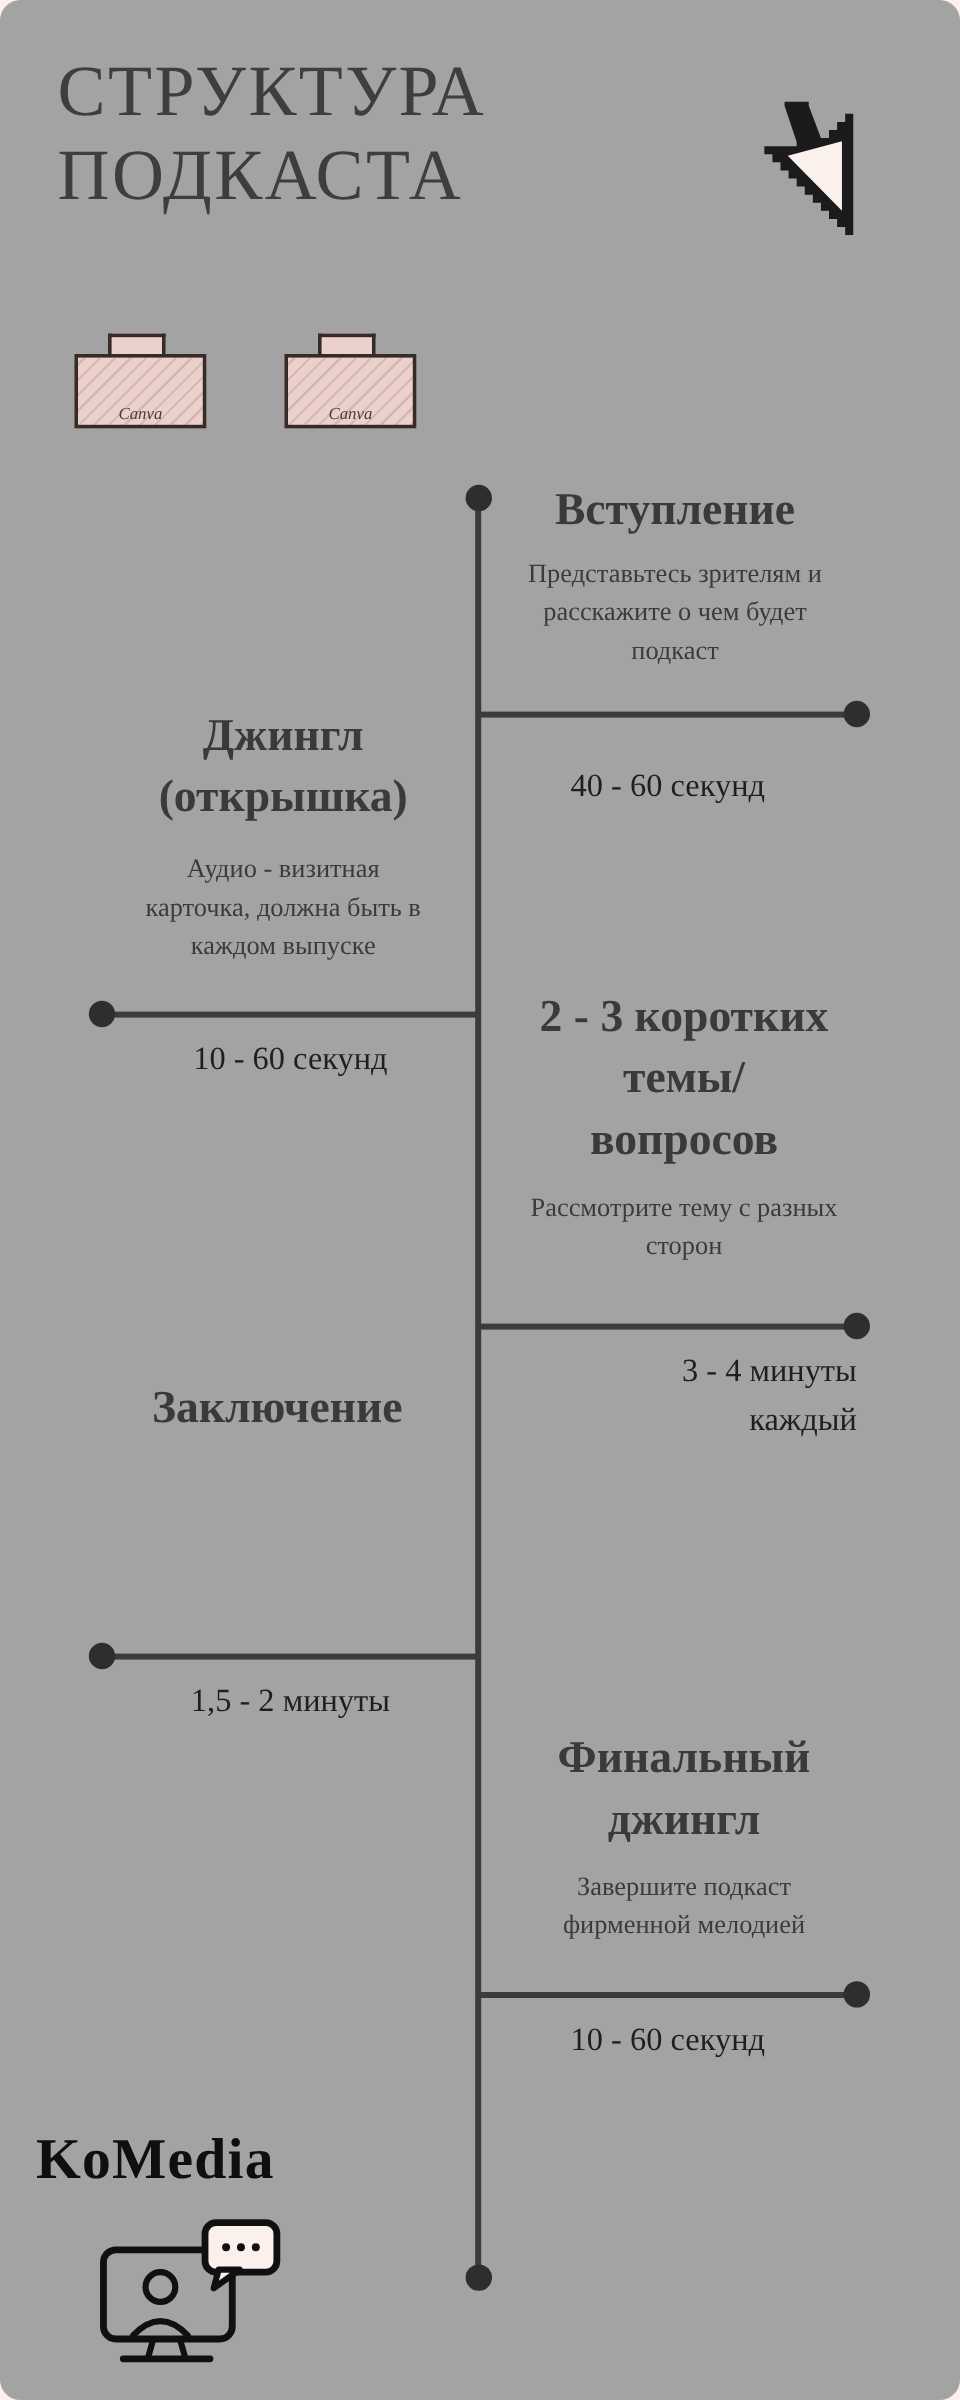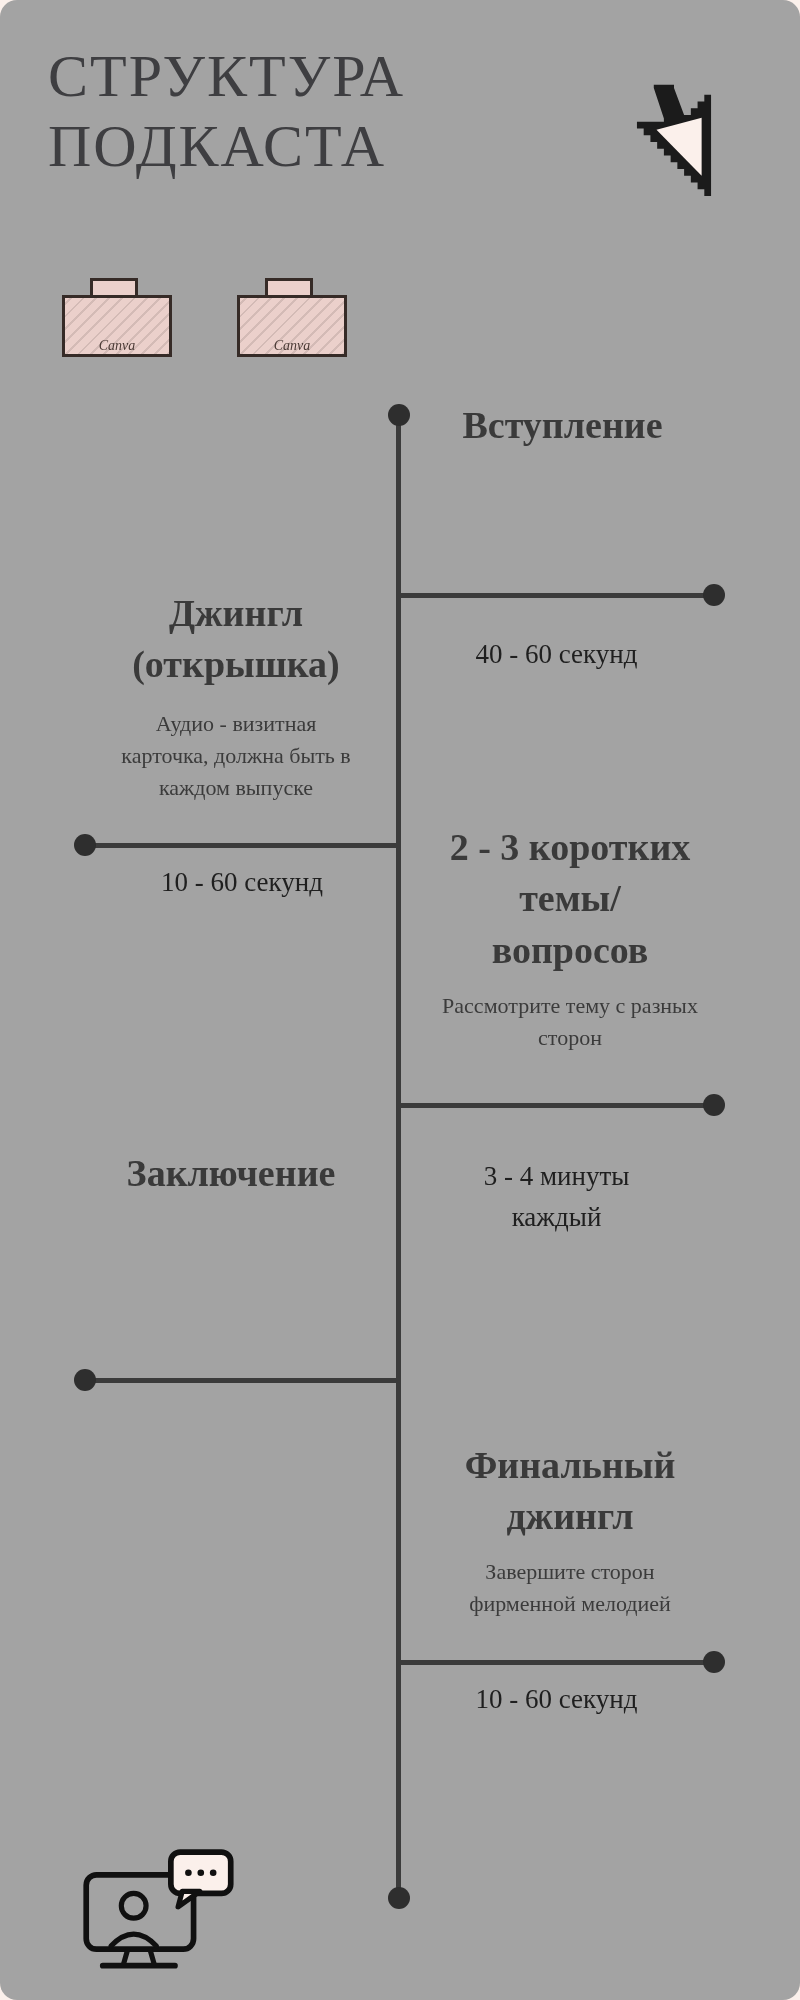--- a/index.html
+++ b/index.html
@@ -72,55 +72,60 @@
     <div class="folder-body">
       <span class="folder-label">Canva</span>
     </div>
   </div>
 
   <div class="vline" style="left:396px;top:414px;width:5px;height:1486px;"></div>
   <div class="dot" style="left:388px;top:404px;"></div>
   <div class="dot" style="left:388px;top:1887px;"></div>
 
   <div class="sec-title" style="left:405px;top:400px;width:315px;">Вступление</div>
+  <div class="sec-desc" style="left:405px;top:462px;width:315px;">Представьтесь зрителям и
+расскажите о чем будет
+подкаст</div>
   <div class="branch" style="left:399px;top:593px;width:315px;"></div>
   <div class="dot" style="left:703px;top:584px;"></div>
   <div class="duration" style="left:399px;top:612px;width:315px;margin-top:22px;">40 - 60 секунд</div>
 
   <div class="sec-title" style="left:78px;top:588px;width:316px;">Джингл
 (открышка)</div>
   <div class="sec-desc" style="left:78px;top:708px;width:316px;">Аудио - визитная
 карточка, должна быть в
 каждом выпуске</div>
   <div class="branch" style="left:85px;top:843px;width:314px;"></div>
   <div class="dot" style="left:74px;top:834px;"></div>
   <div class="duration" style="left:85px;top:862px;width:314px;">10 - 60 секунд</div>
 
   <div class="sec-title" style="left:403px;top:822px;width:334px;">2 - 3 коротких
 темы/
 вопросов</div>
   <div class="sec-desc" style="left:403px;top:990px;width:334px;">Рассмотрите тему с разных
 сторон</div>
   <div class="branch" style="left:399px;top:1103px;width:315px;"></div>
   <div class="dot" style="left:703px;top:1094px;"></div>
-  <div class="duration" style="left:399px;top:1156px;width:315px;">3 - 4 минуты
+  <div class="duration" style="left:399px;top:1122px;width:315px;text-align:right;">3 - 4 минуты
 каждый</div>
 
   <div class="sec-title" style="left:66px;top:1148px;width:330px;">Заключение</div>
   <div class="branch" style="left:85px;top:1378px;width:314px;"></div>
   <div class="dot" style="left:74px;top:1369px;"></div>
+  <div class="duration" style="left:85px;top:1397px;width:314px;">1,5 - 2 минуты</div>
 
   <div class="sec-title" style="left:403px;top:1440px;width:334px;">Финальный
 джингл</div>
-  <div class="sec-desc" style="left:403px;top:1556px;width:334px;">Завершите сторон
+  <div class="sec-desc" style="left:403px;top:1556px;width:334px;">Завершите подкаст
 фирменной мелодией</div>
   <div class="branch" style="left:399px;top:1660px;width:315px;"></div>
   <div class="dot" style="left:703px;top:1651px;"></div>
   <div class="duration" style="left:399px;top:1679px;width:315px;">10 - 60 секунд</div>
 
+  <div class="brand">KoMedia</div>
 
   <div style="position:absolute;left:82px;top:1848px;">
     <svg width="155" height="128" viewBox="0 0 150 124">
       <rect x="4" y="26" width="104" height="72" rx="10" fill="none" stroke="#101010" stroke-width="5.5"></rect>
       <circle cx="50" cy="56" r="12" fill="none" stroke="#101010" stroke-width="5"></circle>
       <path d="M28,95 Q50,72 72,95" fill="none" stroke="#101010" stroke-width="5" stroke-linecap="round"></path>
       <rect x="86" y="4" width="58" height="40" rx="9" fill="#fbf0eb" stroke="#101010" stroke-width="5.5"></rect>
       <path d="M97,42 L93,57 L114,42 Z" fill="#fbf0eb" stroke="#101010" stroke-width="5" stroke-linejoin="round"></path>
       <circle cx="103" cy="24" r="3.2" fill="#101010"></circle>
       <circle cx="115" cy="24" r="3.2" fill="#101010"></circle>

